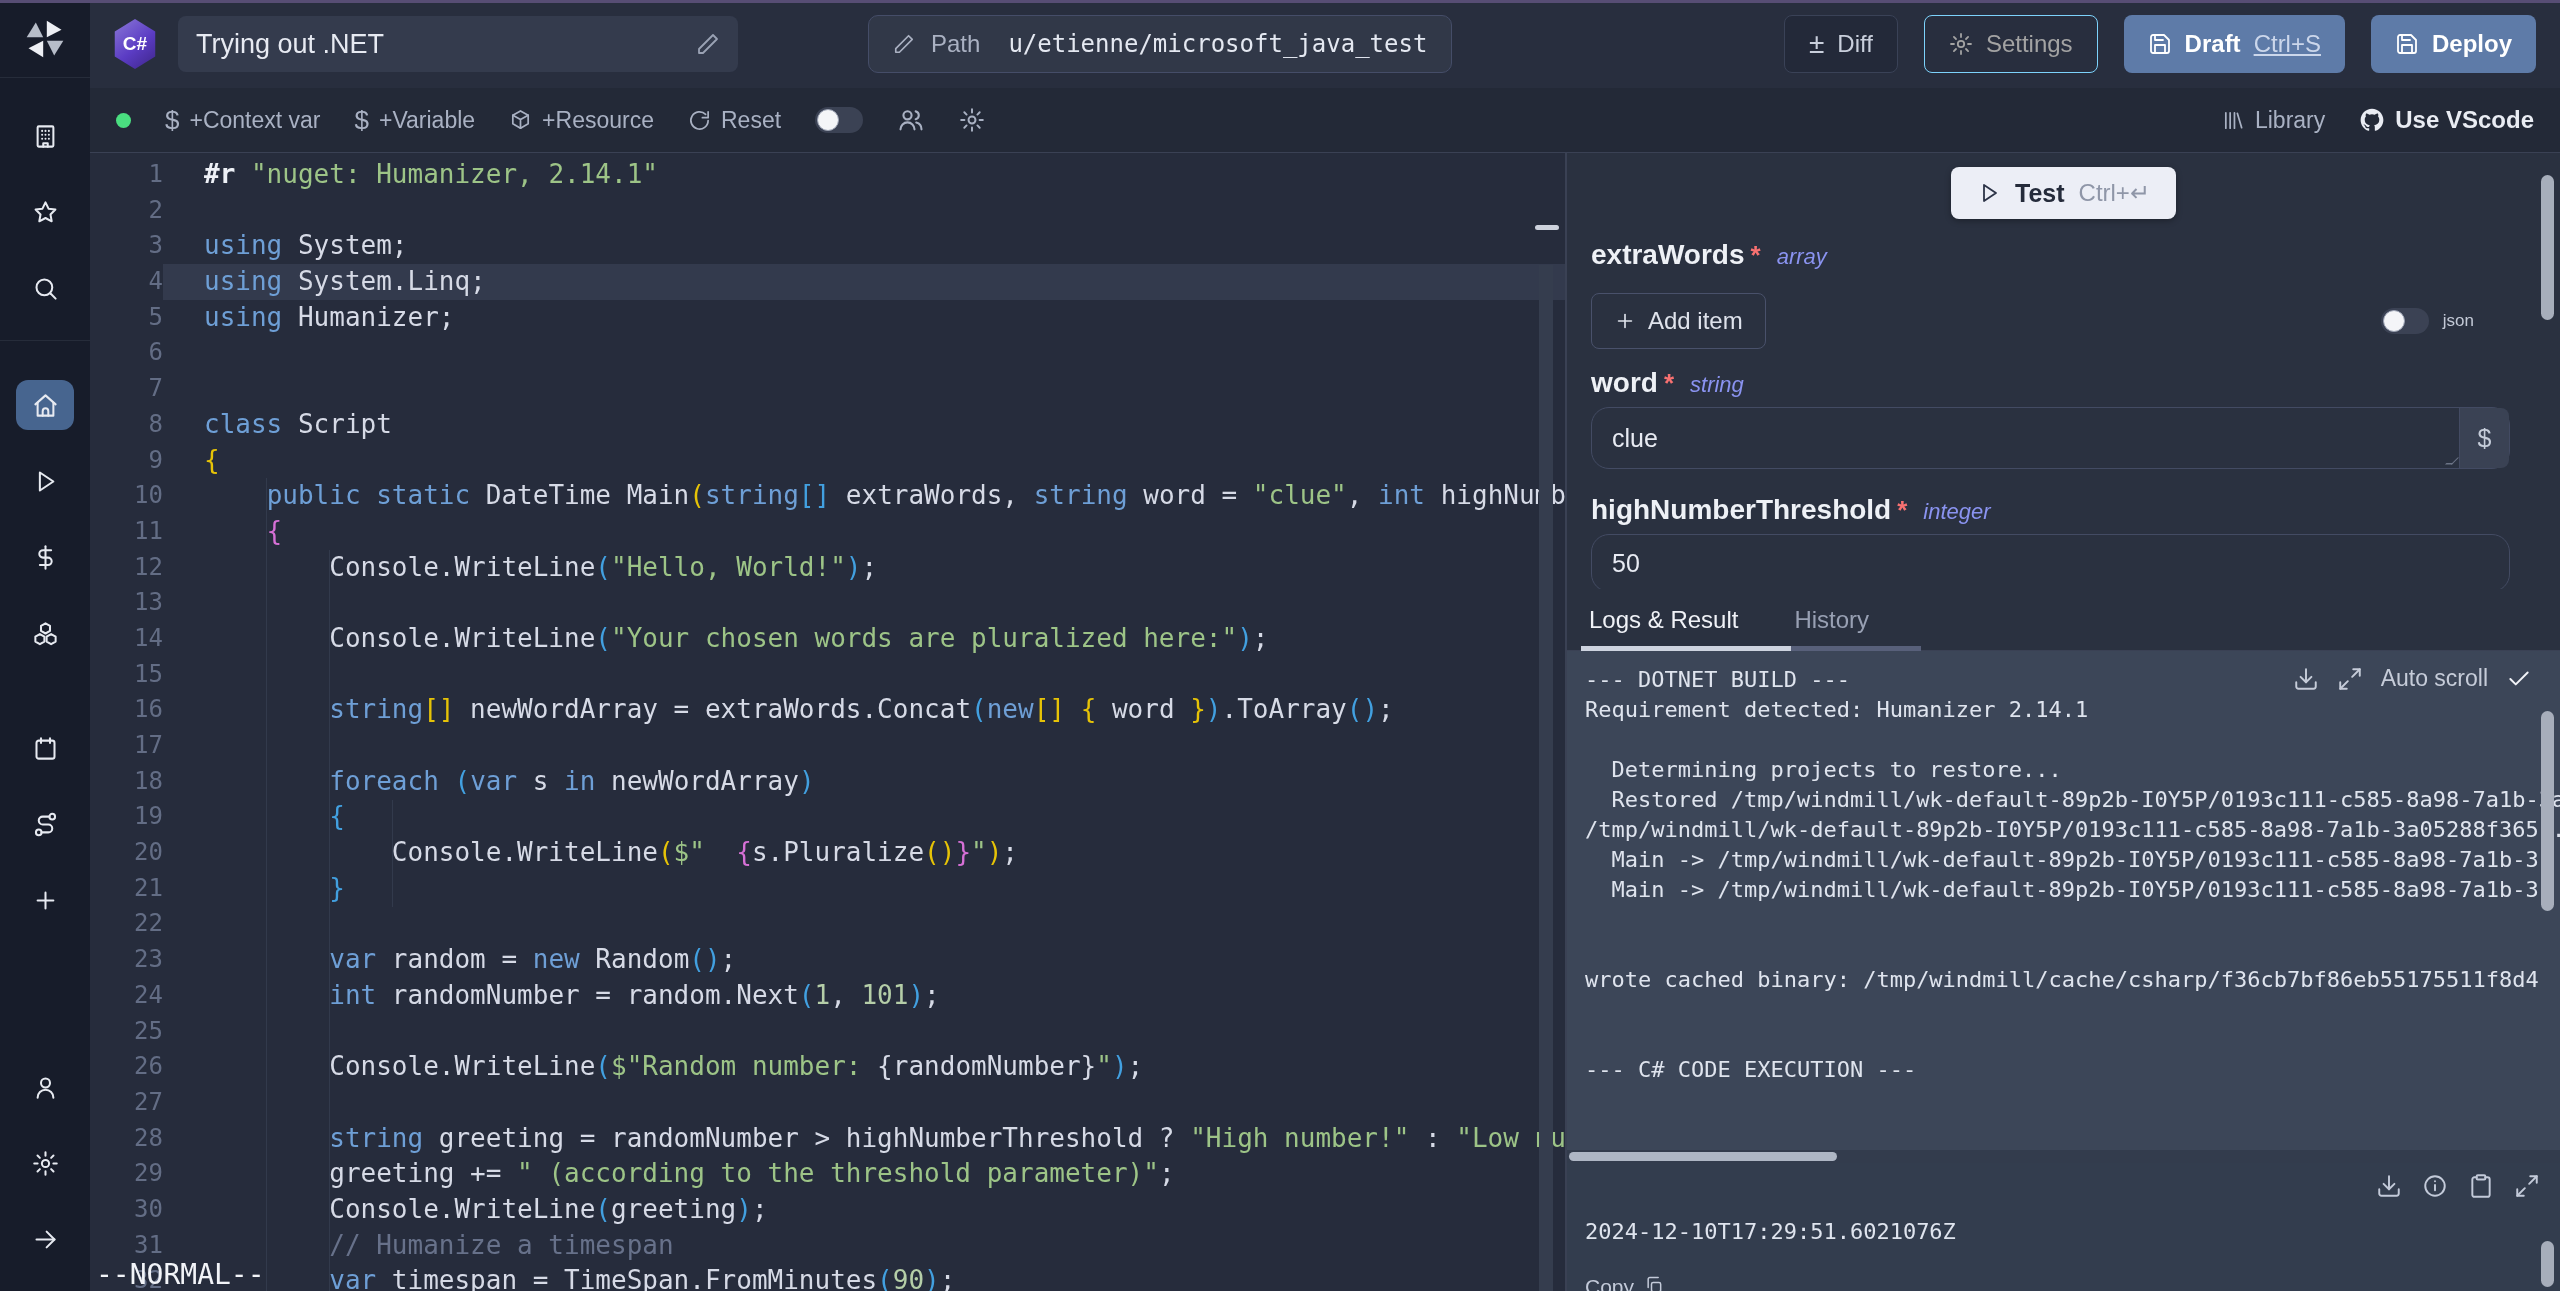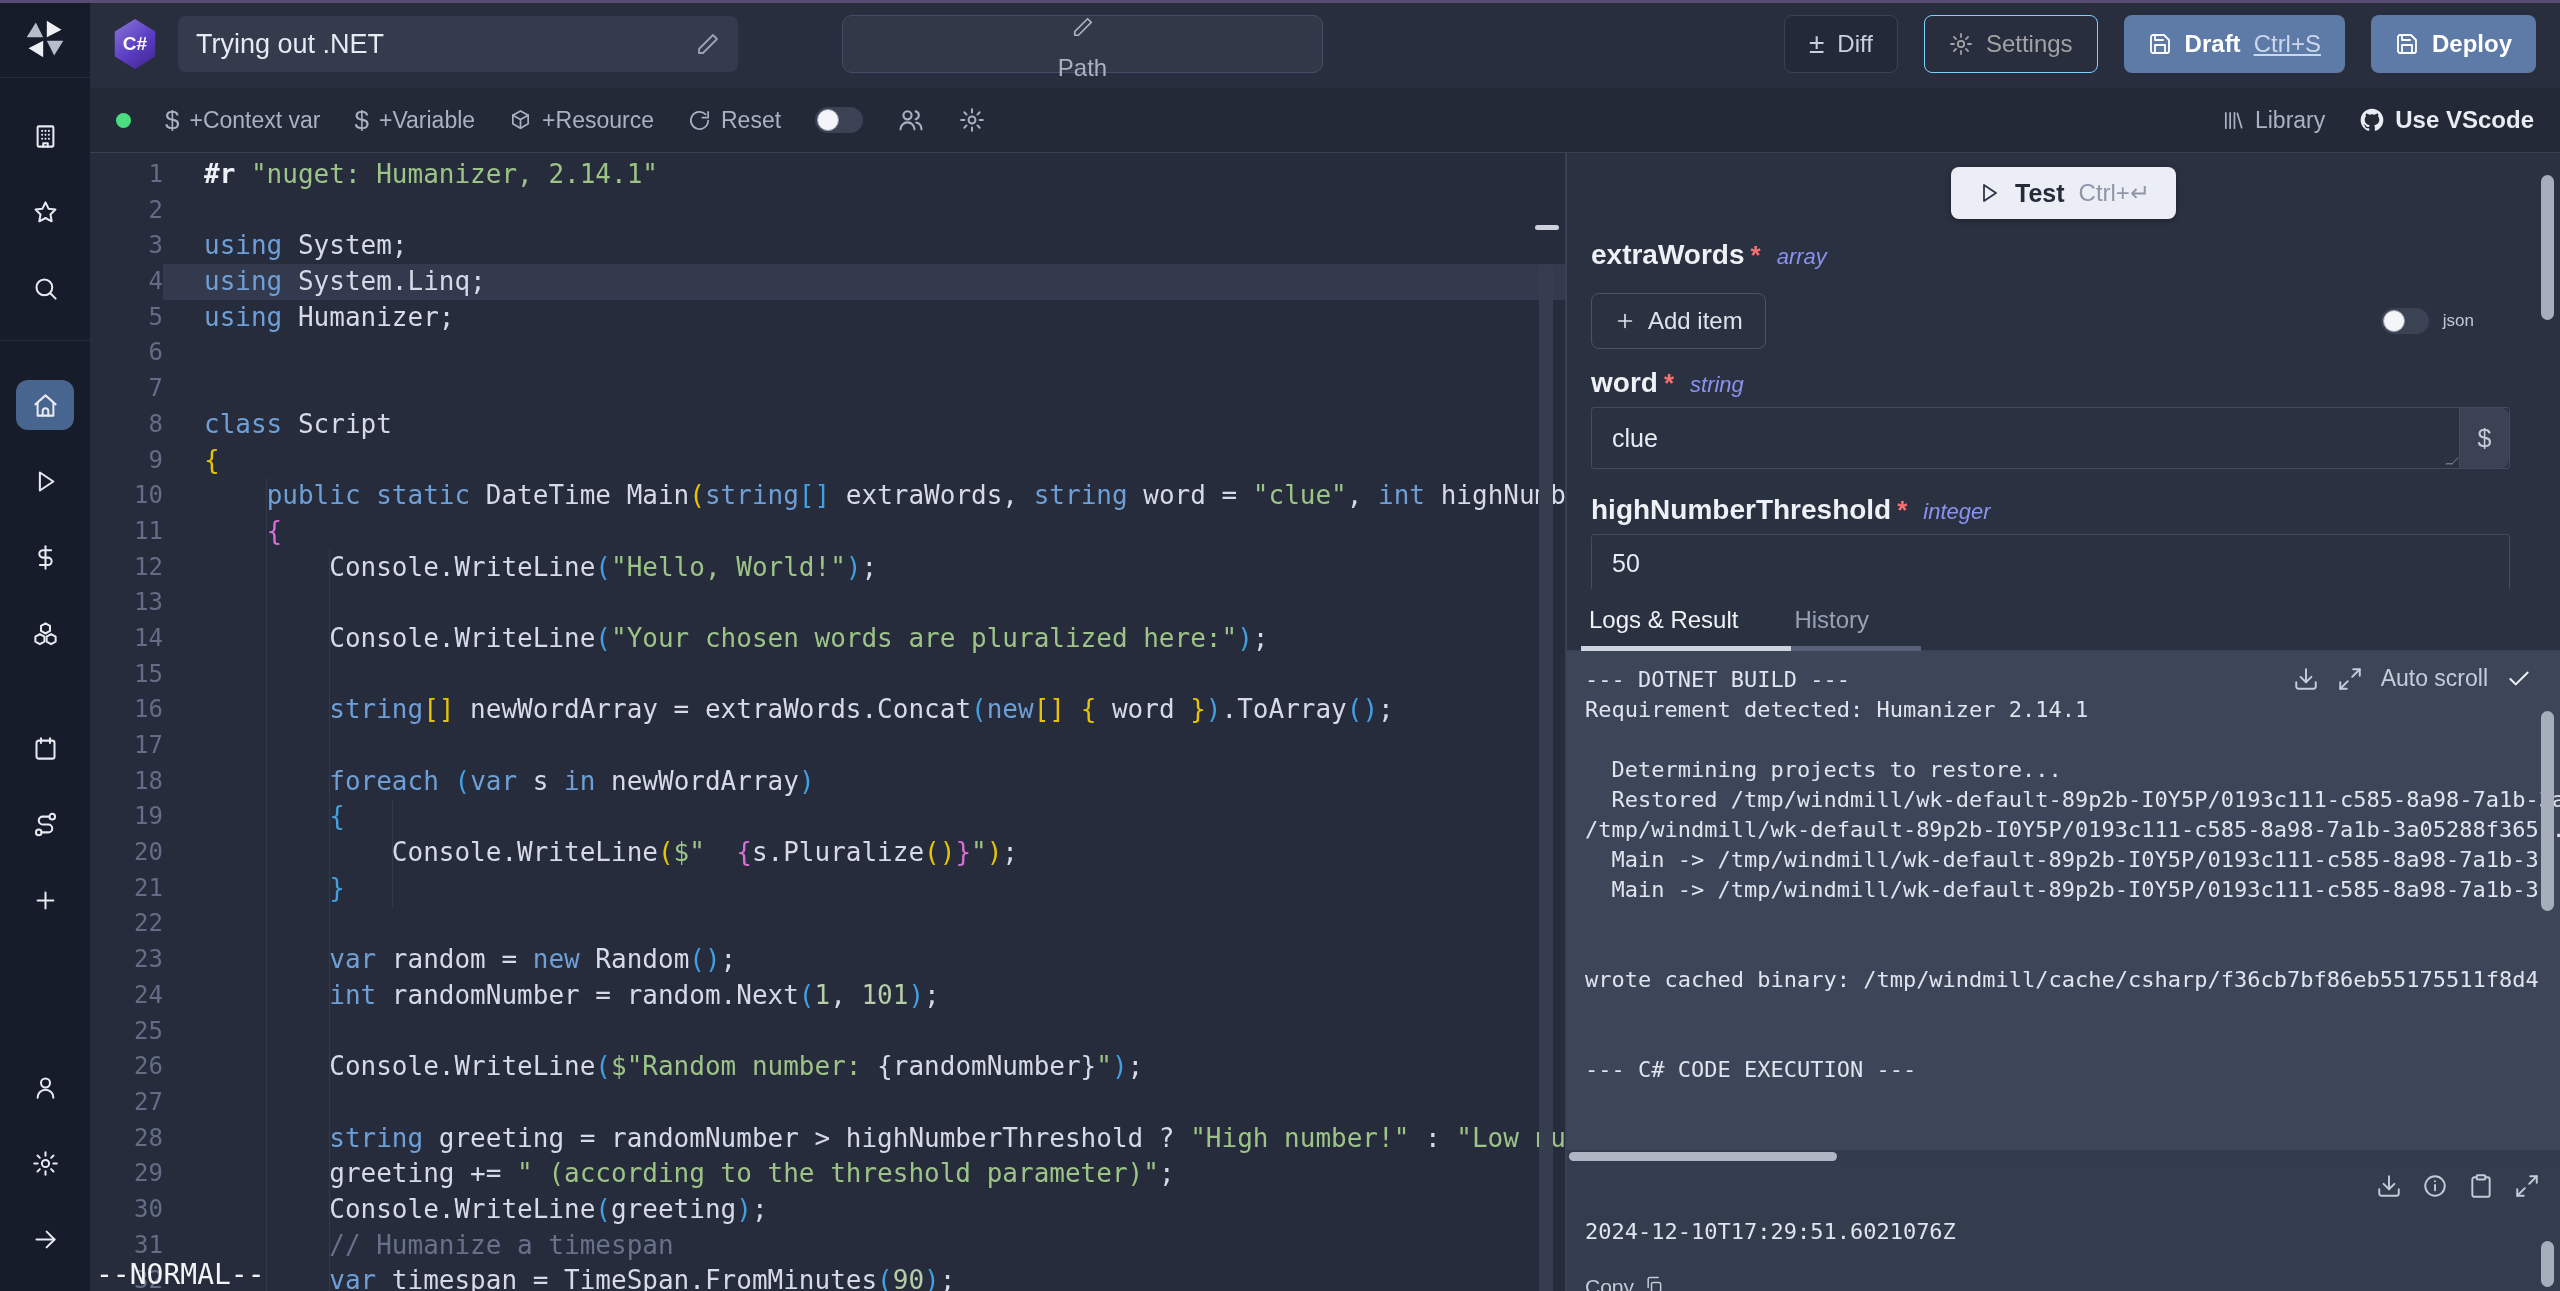--- a/index.html
+++ b/index.html
@@ -26,21 +26,21 @@
   .main { flex:1; display:flex; flex-direction:column; min-width:0; }
 
   
   .topbar { height:88px; background:#282e3e; display:flex; align-items:center; padding:0 24px 0 22px; gap:20px; flex-shrink:0; }
   .cs-logo { width:46px; height:50px; flex-shrink:0; background:linear-gradient(140deg,#8d7bd8 0%,#5b3cc4 55%,#3c2485 100%);
     clip-path:polygon(50% 0,94% 25%,94% 75%,50% 100%,6% 75%,6% 25%);
     display:flex; align-items:center; justify-content:center; color:#fff; font-weight:bold; font-size:19px; }
   .title-box { width:560px; height:56px; background:#343b4d; border-radius:8px; display:flex; align-items:center; padding:0 18px; color:#e7eaf2; font-size:27px; }
   .title-box .grow { flex:1; }
   .title-box .icon { width:24px; height:24px; color:#9aa2b4; }
-  .path-chip { margin-left:84px; height:58px; border:1px solid #454d68; background:#313848; border-radius:10px; display:flex; align-items:center; padding:0 24px; gap:16px;flex-direction:column; }
+  .path-chip { margin-left:110px; height:58px; border:1px solid #454d68; background:#313848; border-radius:10px; display:flex; align-items:center; padding:0 24px; gap:16px; }
   .path-chip .icon { width:22px; height:22px; color:#aab1c2; }
   .path-label { color:#aab1c2; font-size:24px; }
   .path-value { font-family:"DejaVu Sans Mono", monospace; font-size:24px; color:#e4e8f1; margin-left:12px; }
   .tb-right { margin-left:auto; display:flex; align-items:center; gap:26px; }
   .btn { height:58px; border-radius:8px; display:flex; align-items:center; gap:13px; padding:0 24px; font-size:24px; cursor:pointer; }
   .btn .icon { width:24px; height:24px; }
   .btn-dark { background:#20263593; border:1px solid #3a4257; color:#c9cfdc; }
   .btn-outline { background:transparent; border:1px solid #7dd3fc; color:#a3a3a3; }
   .btn-blue { background:#5e7ba8; color:#fff; font-weight:bold; }
   .btn-blue .kbd { color:#ccd7eb; font-weight:normal;text-decoration:underline; }
@@ -85,21 +85,21 @@
   .field-label { display:flex; align-items:baseline; gap:6px; }
   .f-name { color:#eef1f6; font-size:28px; font-weight:bold; }
   .f-req { color:#f87171; font-size:26px; font-weight:bold; }
   .f-type { color:#8a93f0; font-size:22px; font-style:italic; margin-left:10px; }
   .lbl-extra { margin-top:24px; height:32px; }
   .row-additem { margin-top:22px; height:56px; display:flex; align-items:center; justify-content:space-between; padding-right:62px; }
   .additem-btn { height:56px; border:1px solid #49516b; border-radius:8px; display:flex; align-items:center; gap:12px; padding:0 22px; color:#dfe3ec; font-size:24px; cursor:pointer; }
   .additem-btn .icon { width:22px; height:22px; }
   .json-toggle { display:flex; align-items:center; gap:14px; color:#c3c9d6; font-size:17px; }
   .lbl-word { margin-top:18px; height:32px; }
-  .f-input { margin-top:8px; height:62px; border:1px solid #434b63; border-radius:3px; display:flex; align-items:stretch; margin-right:26px; position:relative; }
+  .f-input { margin-top:8px; height:62px; border:1px solid #434b63; border-radius:18px; display:flex; align-items:stretch; margin-right:26px; position:relative; }
   .f-input input { flex:1; background:transparent; border:none; outline:none; color:#e8ebf3; font-size:25px; padding:0 20px; font-family:"Liberation Sans", sans-serif; }
   .dollar-btn { width:50px; background:#3a4254; border-left:1px solid #434b63; border-radius:0 8px 8px 0; display:flex; align-items:center; justify-content:center; color:#c6cdda; font-size:25px; cursor:pointer; }
   .resize-corner { position:absolute; right:52px; bottom:2px; width:10px; height:10px; border-right:2px solid #7d8598; border-bottom:2px solid #7d8598; transform:skew(-45deg) scale(.7); opacity:.8; }
   .lbl-hnt { margin-top:25px; height:32px; }
   .f-input.short { height:58px; }
   .v-scroll { position:absolute; width:13px; border-radius:7px; background:#a7aebb; right:6px; }
   .fs-thumb { top:22px; height:145px; }
 
   
   .tabs { height:62px; border-bottom:1px solid #3a4154; display:flex; align-items:center; padding:0 22px; gap:56px; position:relative; flex-shrink:0; background:#2a3140; }

